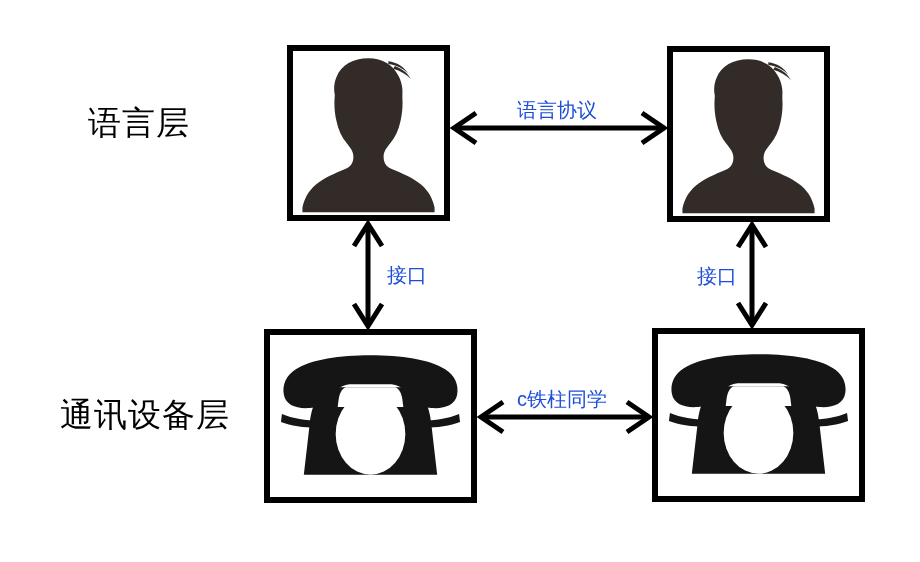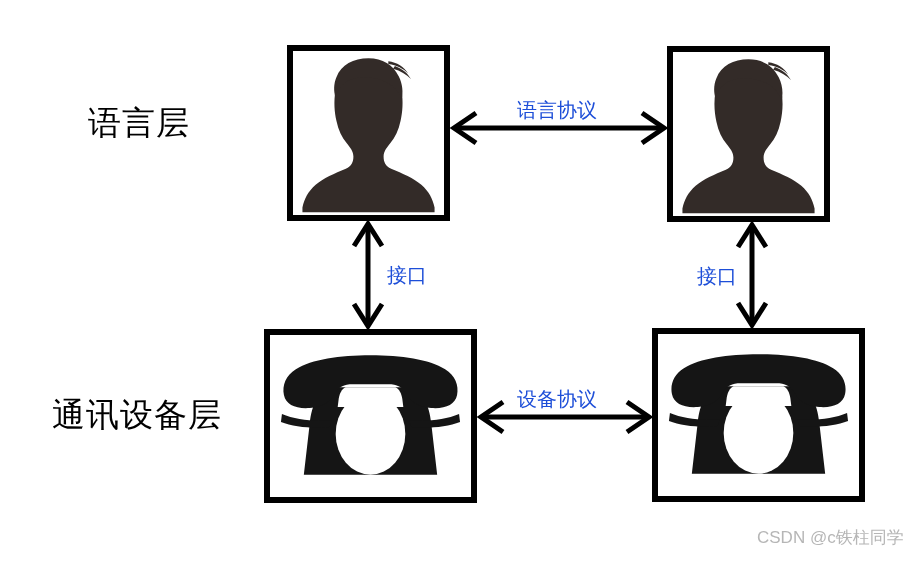--- a/index.html
+++ b/index.html
@@ -23,21 +23,21 @@
     position: absolute;
     color: #000000;
     font-size: 33px;
     line-height: 1;
     white-space: nowrap;
     letter-spacing: 1px;
     font-family: "Liberation Sans", "DejaVu Sans", sans-serif;
     text-align: right;
   }
   #title-language { left: 88px;  top: 106px; }
-  #title-device   { left: 52px;  top: 398px; }
+  #title-device   { left: 60px;  top: 398px; }
 
   
   .node-box {
     position: absolute;
     box-sizing: border-box;
     background: #ffffff;
     border: 6px solid #000000;
   }
   #box-person-left  { left: 287px; top: 45px;  width: 163px; height: 176px; }
   #box-person-right { left: 667px; top: 46px;  width: 163px; height: 176px; }
@@ -291,21 +291,20 @@
   <div class="arrow" id="arrow-iface-right">
     <svg width="32" height="106" viewBox="0 0 32 106" aria-hidden="true">
       <line x1="16" y1="5" x2="16" y2="101" stroke="#000000" stroke-width="5"></line>
       <polyline points="2,25 16,3 30,25" fill="none" stroke="#000000" stroke-width="5" stroke-linecap="butt"></polyline>
       <polyline points="2,81 16,103 30,81" fill="none" stroke="#000000" stroke-width="5" stroke-linecap="butt"></polyline>
     </svg>
   </div>
 
   <div class="arrow-label" id="label-language">语言协议</div>
 
-  <div class="arrow-label" id="label-device">设备协议</div>
+  <div class="arrow-label" id="label-device">c铁柱同学</div>
 
   <div class="arrow-label" id="label-iface-left">接口</div>
 
   <div class="arrow-label" id="label-iface-right">接口</div>
 
-  <div id="watermark">CSDN @c铁柱同学</div>
 
 </div>
 
 </body></html>

